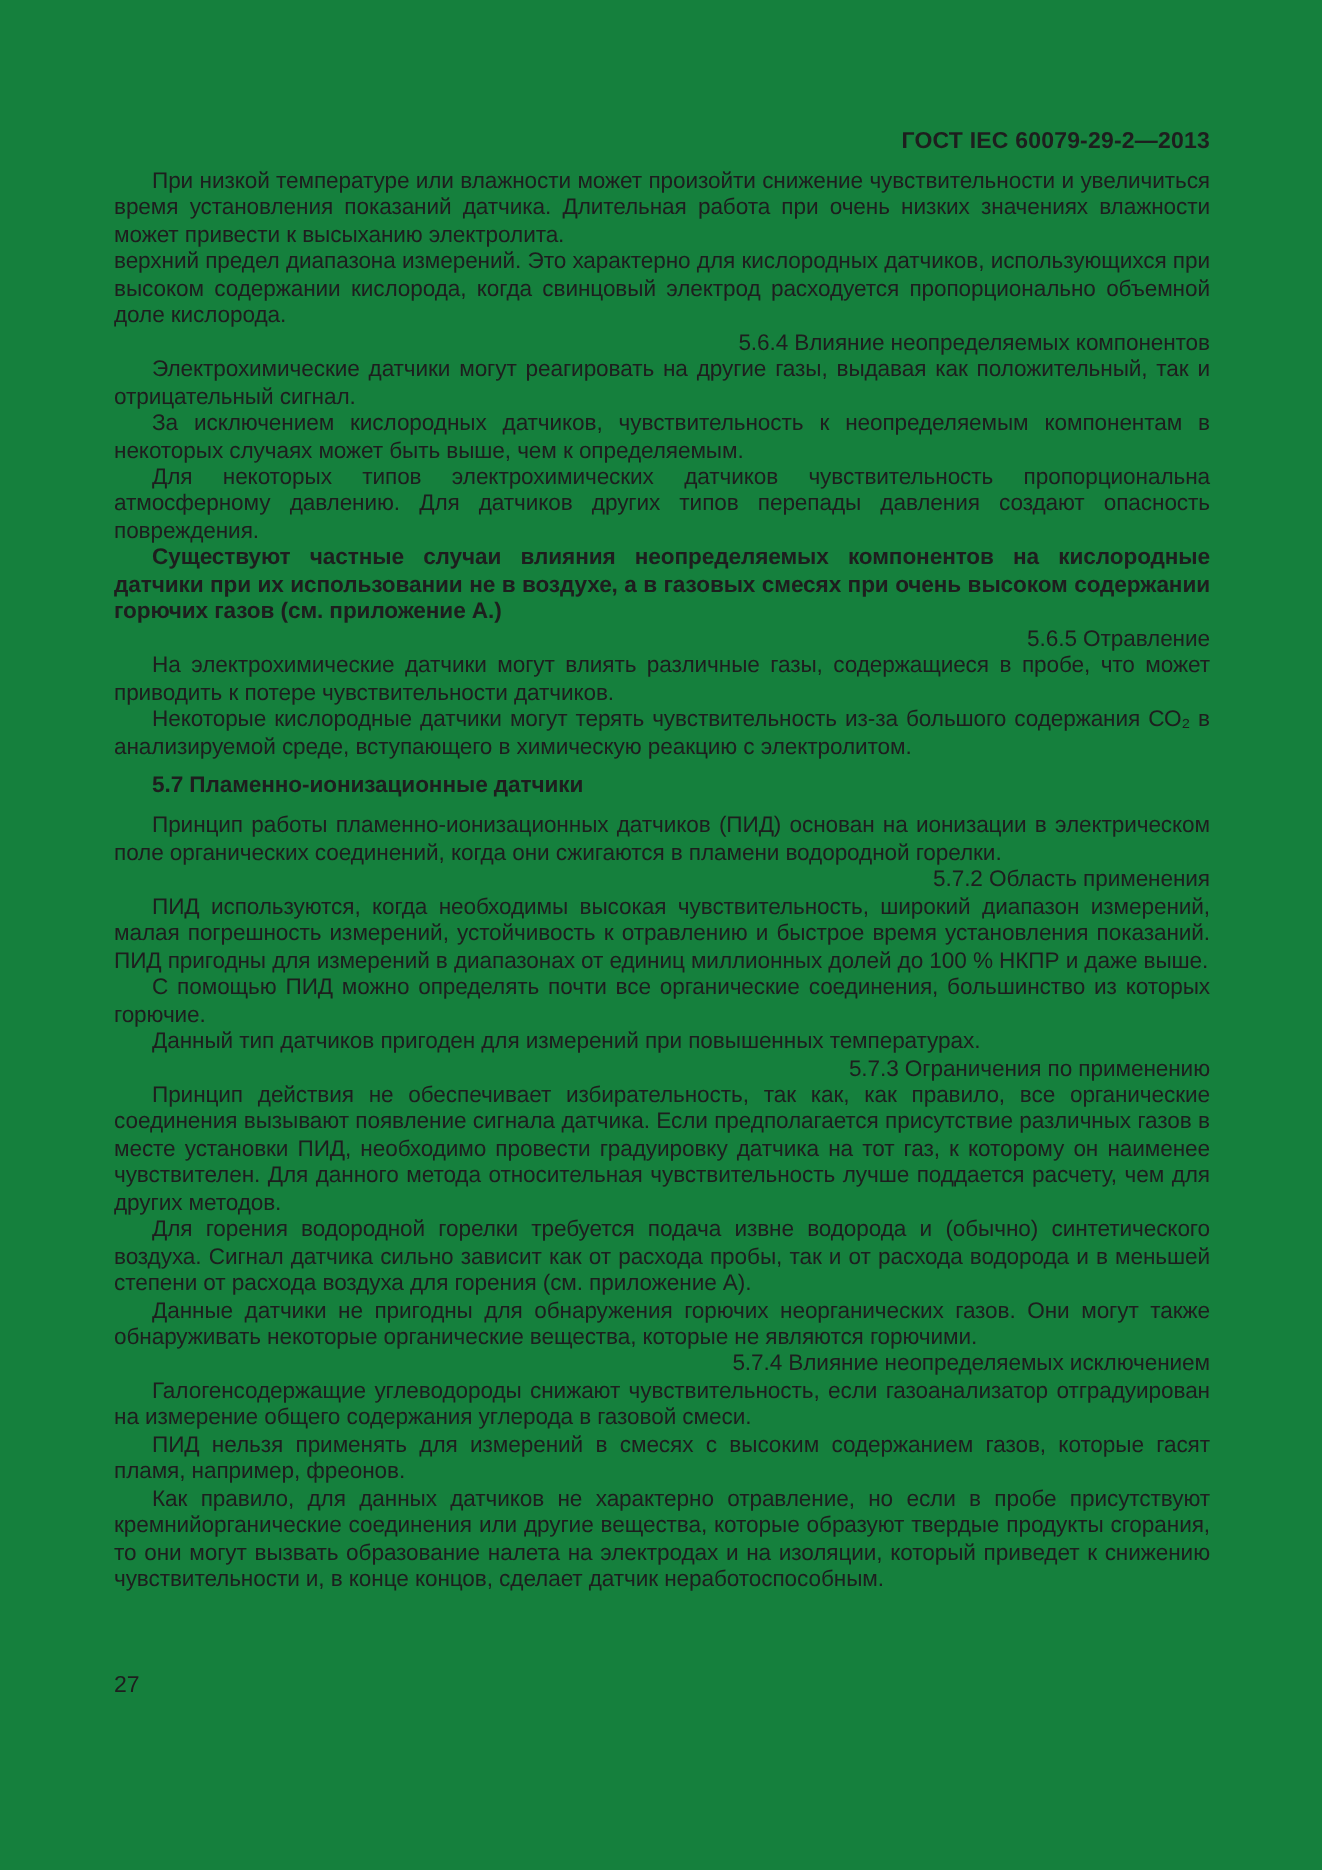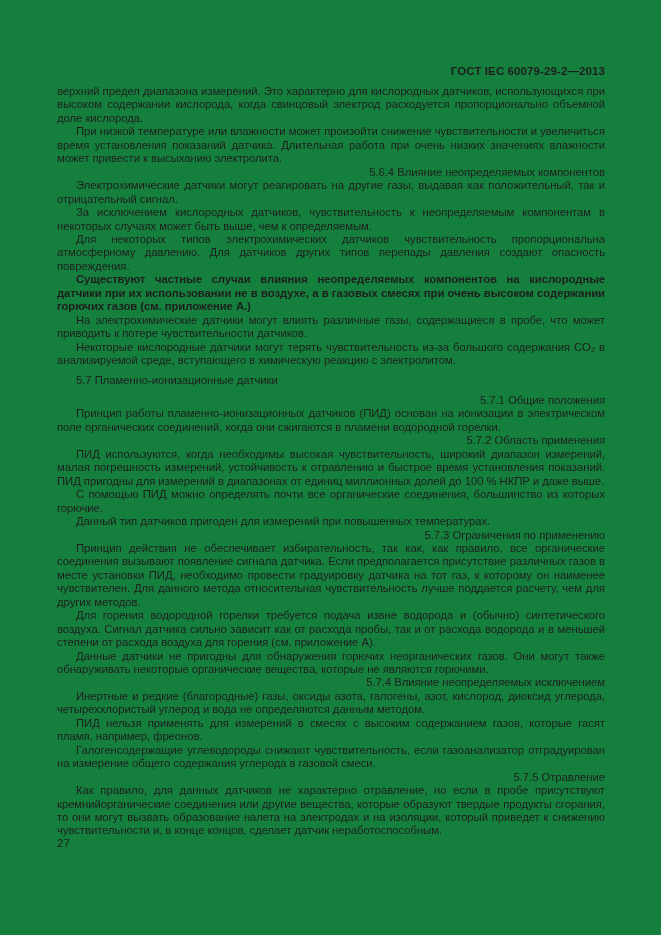--- a/index.html
+++ b/index.html
@@ -50,64 +50,62 @@
     text-align: right;
     hyphens: none;
   }
   .bold-para {
     font-weight: bold;
   }
   .section-heading {
     margin: 6px 0 7px 0;
     font-size: 11.3px;
     line-height: 13.45px;
-    font-weight: normal;
+    font-weight: bold;
     text-indent: 19px;
     text-align: left;
     letter-spacing: -0.05px;
   }
   .page-number {
     position: absolute;
     top: 837px;
     left: 57px;
     width: 523px;
     font-size: 11.5px;
   }
 </style>
 </head>
 <body>
 
 <div class="page">
 
   <div class="running-header">ГОСТ IEC 60079-29-2—2013</div>
 
   <div class="content">
+    <p class="para">При низкой температуре или влажности может произойти снижение чувствительности и увеличиться время установления показаний датчика. Длительная работа при очень низких значениях влажности может привести к высыханию электролита.</p>
     <p class="para no-indent">верхний предел диапазона измерений. Это характерно для кислородных датчиков, использующихся при высоком содержании кислорода, когда свинцовый электрод расходуется пропорционально объемной доле кислорода.</p>
-    <p class="para">При низкой температуре или влажности может произойти снижение чувствительности и увеличиться время установления показаний датчика. Длительная работа при очень низких значениях влажности может привести к высыханию электролита.</p>
     <p class="para heading">5.6.4 Влияние неопределяемых компонентов</p>
     <p class="para">Электрохимические датчики могут реагировать на другие газы, выдавая как положительный, так и отрицательный сигнал.</p>
     <p class="para">За исключением кислородных датчиков, чувствительность к неопределяемым компонентам в некоторых случаях может быть выше, чем к определяемым.</p>
     <p class="para">Для некоторых типов электрохимических датчиков чувствительность пропорциональна атмосферному давлению. Для датчиков других типов перепады давления создают опасность повреждения.</p>
     <p class="para bold-para">Существуют частные случаи влияния неопределяемых компонентов на кислородные датчики при их использовании не в воздухе, а в газовых смесях при очень высоком содержании горючих газов (см. приложение А.)</p>
+    <p class="para heading">5.6.5 Отравление</p>
     <p class="para">На электрохимические датчики могут влиять различные газы, содержащиеся в пробе, что может приводить к потере чувствительности датчиков.</p>
     <p class="para">Некоторые кислородные датчики могут терять чувствительность из-за большого содержания СО₂ в анализируемой среде, вступающего в химическую реакцию с электролитом.</p>
     <p class="section-heading">5.7 Пламенно-ионизационные датчики</p>
-    <p class="para heading">5.7.1 Общие положения</p>
     <p class="para">Принцип работы пламенно-ионизационных датчиков (ПИД) основан на ионизации в электрическом поле органических соединений, когда они сжигаются в пламени водородной горелки.</p>
     <p class="para heading">5.7.2 Область применения</p>
     <p class="para">ПИД используются, когда необходимы высокая чувствительность, широкий диапазон измерений, малая погрешность измерений, устойчивость к отравлению и быстрое время установления показаний. ПИД пригодны для измерений в диапазонах от единиц миллионных долей до 100 % НКПР и даже выше.</p>
     <p class="para">С помощью ПИД можно определять почти все органические соединения, большинство из которых горючие.</p>
     <p class="para">Данный тип датчиков пригоден для измерений при повышенных температурах.</p>
     <p class="para heading">5.7.3 Ограничения по применению</p>
     <p class="para">Принцип действия не обеспечивает избирательность, так как, как правило, все органические соединения вызывают появление сигнала датчика. Если предполагается присутствие различных газов в месте установки ПИД, необходимо провести градуировку датчика на тот газ, к которому он наименее чувствителен. Для данного метода относительная чувствительность лучше поддается расчету, чем для других методов.</p>
     <p class="para">Для горения водородной горелки требуется подача извне водорода и (обычно) синтетического воздуха. Сигнал датчика сильно зависит как от расхода пробы, так и от расхода водорода и в меньшей степени от расхода воздуха для горения (см. приложение А).</p>
     <p class="para">Данные датчики не пригодны для обнаружения горючих неорганических газов. Они могут также обнаруживать некоторые органические вещества, которые не являются горючими.</p>
     <p class="para heading">5.7.4 Влияние неопределяемых исключением</p>
-    <p class="para">Инертные и редкие (благородные) газы, оксиды азота, галогены, азот, кислород, диоксид углерода, четыреххлористый углерод и вода не определяются данным методом.</p>
+    <p class="para">Галогенсодержащие углеводороды снижают чувствительность, если газоанализатор отградуирован на измерение общего содержания углерода в газовой смеси.</p>
     <p class="para">ПИД нельзя применять для измерений в смесях с высоким содержанием газов, которые гасят пламя, например, фреонов.</p>
-    <p class="para">Галогенсодержащие углеводороды снижают чувствительность, если газоанализатор отградуирован на измерение общего содержания углерода в газовой смеси.</p>
-    <p class="para heading">5.7.5 Отравление</p>
     <p class="para">Как правило, для данных датчиков не характерно отравление, но если в пробе присутствуют кремнийорганические соединения или другие вещества, которые образуют твердые продукты сгорания, то они могут вызвать образование налета на электродах и на изоляции, который приведет к снижению чувствительности и, в конце концов, сделает датчик неработоспособным.</p>
   </div>
 
   <div class="page-number">27</div>
 
 </div>
 
 </body></html>

